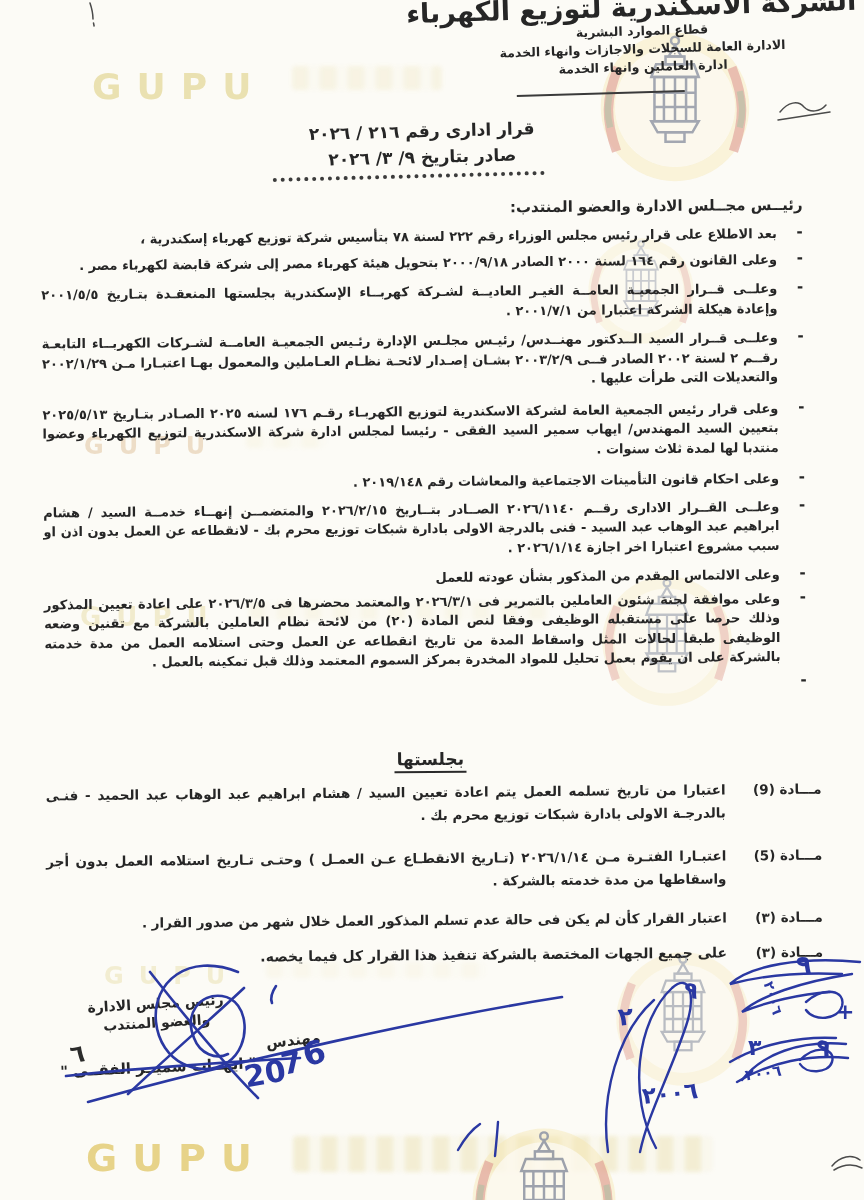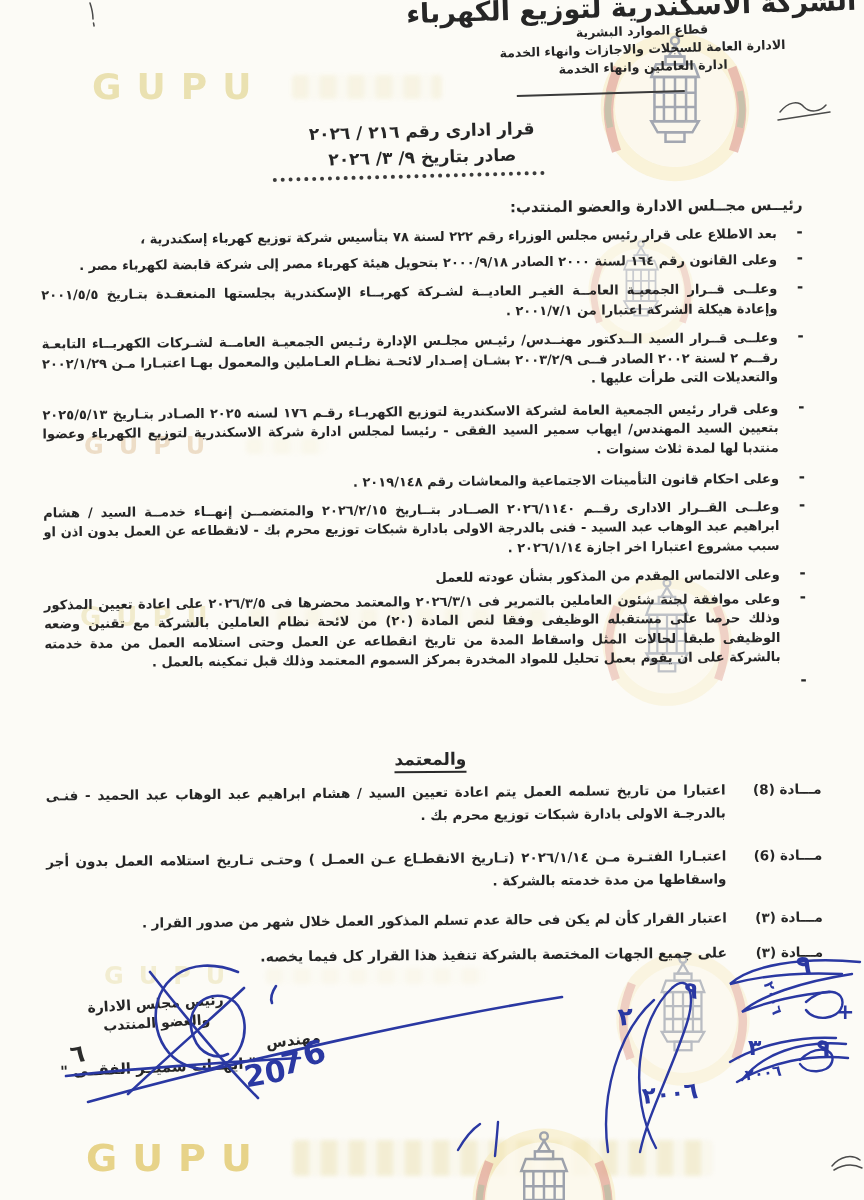--- a/index.html
+++ b/index.html
@@ -35,21 +35,21 @@
   .sig-titles{position:absolute;left:80px;top:992px;width:145px;text-align:center;
               font-size:14px;font-weight:bold;line-height:19px;transform:rotate(-3deg);}
   .sig-rank{position:absolute;left:262px;top:1030px;font-size:15px;font-weight:bold;transform:rotate(-6deg);}
   .sig-name{position:absolute;left:56px;top:1056px;font-size:15px;font-weight:bold;
             letter-spacing:1px;transform:rotate(-2deg);white-space:nowrap;}
   
   .ink{position:absolute;color:#2a38a2;font-weight:bold;font-family:"DejaVu Sans",sans-serif;}
   .ink-black{color:#2b2b2b;}
   .inklayer{position:absolute;inset:0;pointer-events:none;}
   
-  .wm{position:absolute;display:flex;align-items:center;gap:26px;}
+  .wm{position:absolute;display:flex;gap:26px;}
   .wm-text{font-weight:bold;letter-spacing:15px;color:#e8dda6;font-family:"DejaVu Sans",sans-serif;}
   .wm-blob{height:24px;border-radius:4px;filter:blur(2px);
     background:repeating-linear-gradient(90deg,rgba(226,212,146,.45) 0 16px,rgba(226,212,146,.12) 16px 28px);}
   
   .stamp{position:absolute;}
 </style>
 </head>
 <body>
 
 <div class="page">
@@ -223,29 +223,29 @@
       </div>
       <div class="pitem" style="margin-top:4px">
         <span class="dash">-</span>
         <span>وعلى موافقة لجنة شئون العاملين بالتمرير فى ٢٠٢٦/٣/١ والمعتمد محضرها فى ٢٠٢٦/٣/٥ على اعادة تعيين المذكور وذلك حرصا على مستقبله الوظيفى وفقا لنص المادة (٢٠) من لائحة نظام العاملين بالشركة مع تقنين وضعه الوظيفى طبقا لحالات المثل واسقاط المدة من تاريخ انقطاعه عن العمل وحتى استلامه العمل من مدة خدمته بالشركة على ان يقوم بعمل تحليل للمواد المخدرة بمركز السموم المعتمد وذلك قبل تمكينه بالعمل .</span>
       </div>
       <div class="pitem" style="margin-top:5px">
         <span class="dash">-</span>
       </div>
     </div>
 
-    <div class="decide">والمعتمد</div>
+    <div class="decide">بجلستها</div>
 
     <div class="articles">
       <div class="article" style="margin-top:0">
-        <span class="alabel">مـــادة (8)</span>
+        <span class="alabel">مـــادة (9)</span>
         <span class="atext">اعتبارا من تاريخ تسلمه العمل يتم اعادة تعيين السيد / هشام ابراهيم عبد الوهاب عبد الحميد - فنـى بالدرجـة الاولى بادارة شبكات توزيع محرم بك .</span>
       </div>
       <div class="article" style="margin-top:20px">
-        <span class="alabel">مـــادة (6)</span>
+        <span class="alabel">مـــادة (5)</span>
         <span class="atext">اعتبـارا الفتـرة مـن ٢٠٢٦/١/١٤ (تـاريخ الانقطـاع عـن العمـل ) وحتـى تـاريخ استلامه العمل بدون أجر واسقاطها من مدة خدمته بالشركة .</span>
       </div>
       <div class="article" style="margin-top:16px">
         <span class="alabel">مـــادة (٣)</span>
         <span class="atext">اعتبار القرار كأن لم يكن فى حالة عدم تسلم المذكور العمل خلال شهر من صدور القرار .</span>
       </div>
       <div class="article" style="margin-top:12px">
         <span class="alabel">مـــادة (٣)</span>
         <span class="atext" style="font-size:14px">على جميع الجهات المختصة بالشركة تنفيذ هذا القرار كل فيما يخصه.</span>
       </div>

